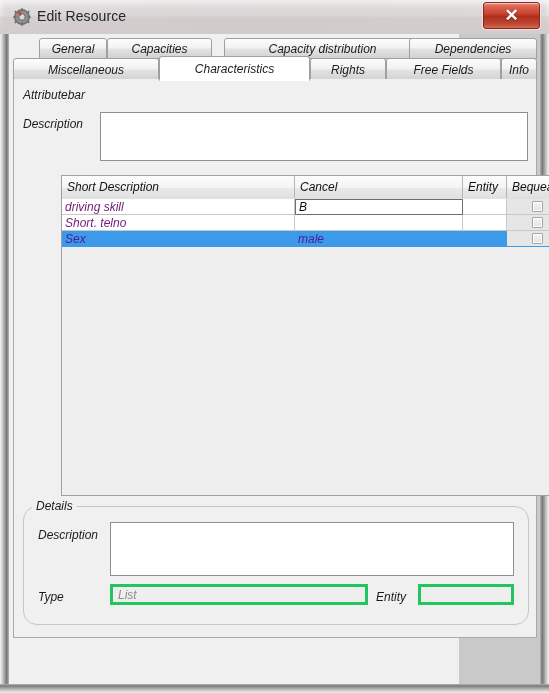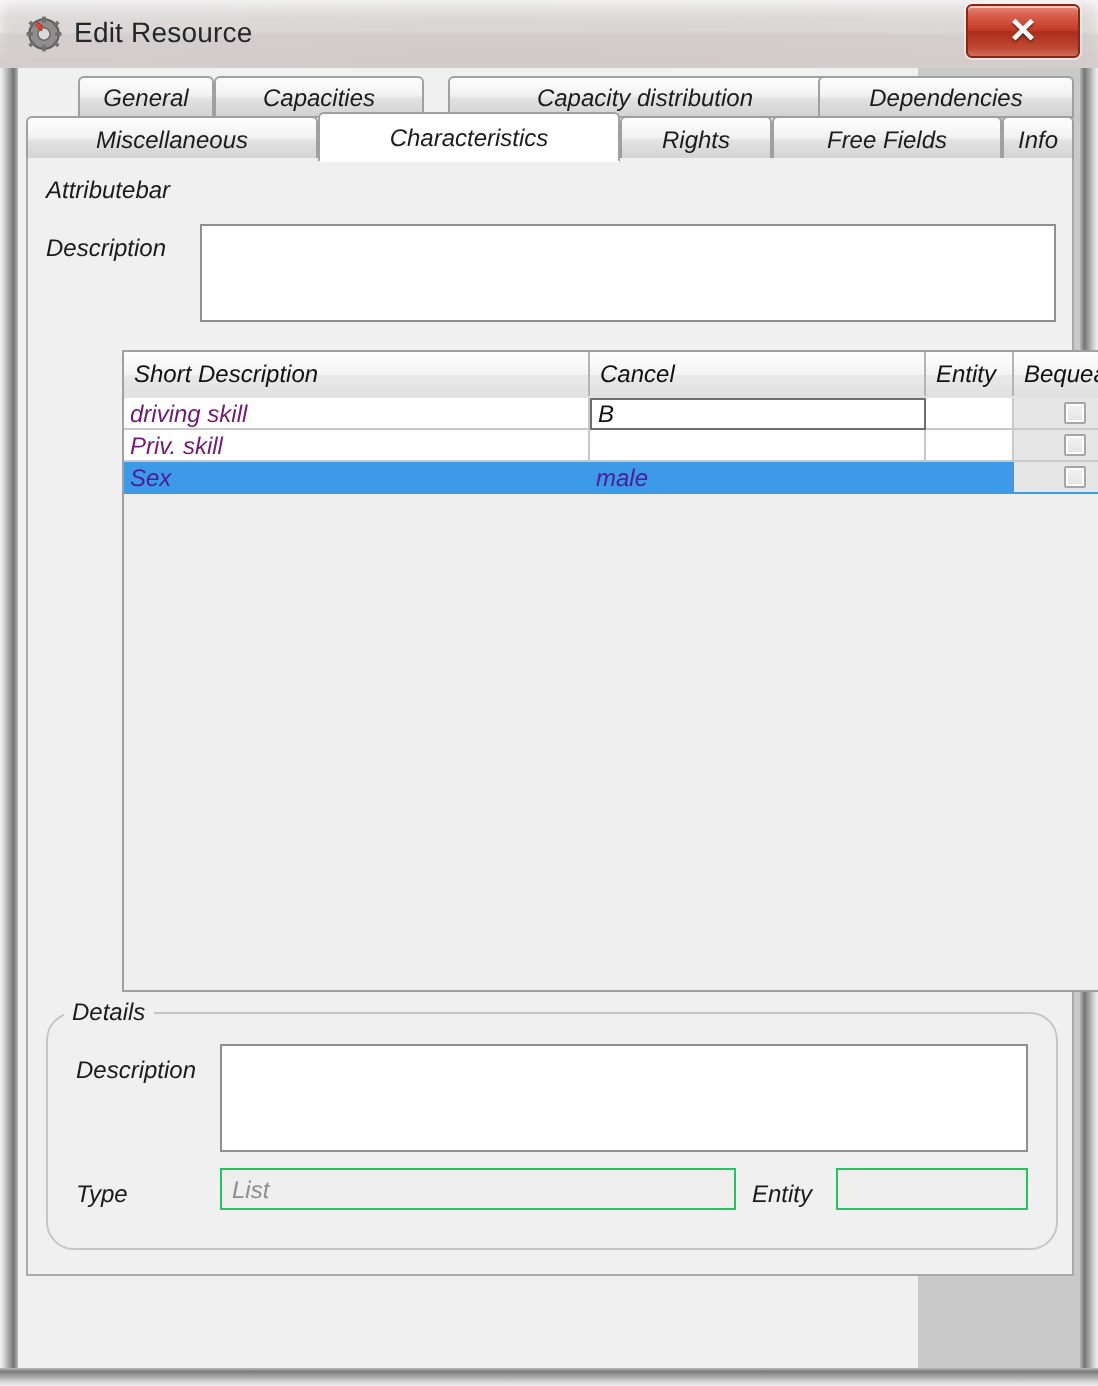--- a/index.html
+++ b/index.html
@@ -263,21 +263,21 @@
     background: #f0f0f0;
     padding: 0 4px;
     font-size: 12px;
     color: #1b1b1b;
     white-space: nowrap;
   }
   .field-ro {
     position: absolute;
     box-sizing: border-box;
     background: #eeeeee;
-    border: 1px solid #22c55e;
+    border: 3px solid #22c55e;
     display: flex; align-items: center;
     padding-left: 5px;
     font-size: 12px;
     color: #8e8e8e;
   }
 
   
   .buttonbar {
     position: absolute;
     left: 4px; top: 608px;
@@ -394,21 +394,21 @@
         <div class="trow" style="top:23px;">
           <div class="tcell" style="left:0px; width:233px;">driving skill</div>
           <div class="tcell editing" style="left:233px; width:168px;">B</div>
           <div class="tcell" style="left:401px; width:44px;"></div>
           <div class="tcell beq" style="left:445px; width:61px;">
             <span class="chk"></span>
           </div>
         </div>
 
         <div class="trow" style="top:39px;">
-          <div class="tcell" style="left:0px; width:233px;">Priv. skill</div>
+          <div class="tcell" style="left:0px; width:233px;">Short. telno</div>
           <div class="tcell" style="left:233px; width:168px;"></div>
           <div class="tcell" style="left:401px; width:44px;"></div>
           <div class="tcell beq" style="left:445px; width:61px;">
             <span class="chk"></span>
           </div>
         </div>
 
         <div class="trow selected" style="top:55px;">
           <div class="tcell" style="left:0px; width:233px;">Sex</div>
           <div class="tcell" style="left:233px; width:168px;">male</div>

